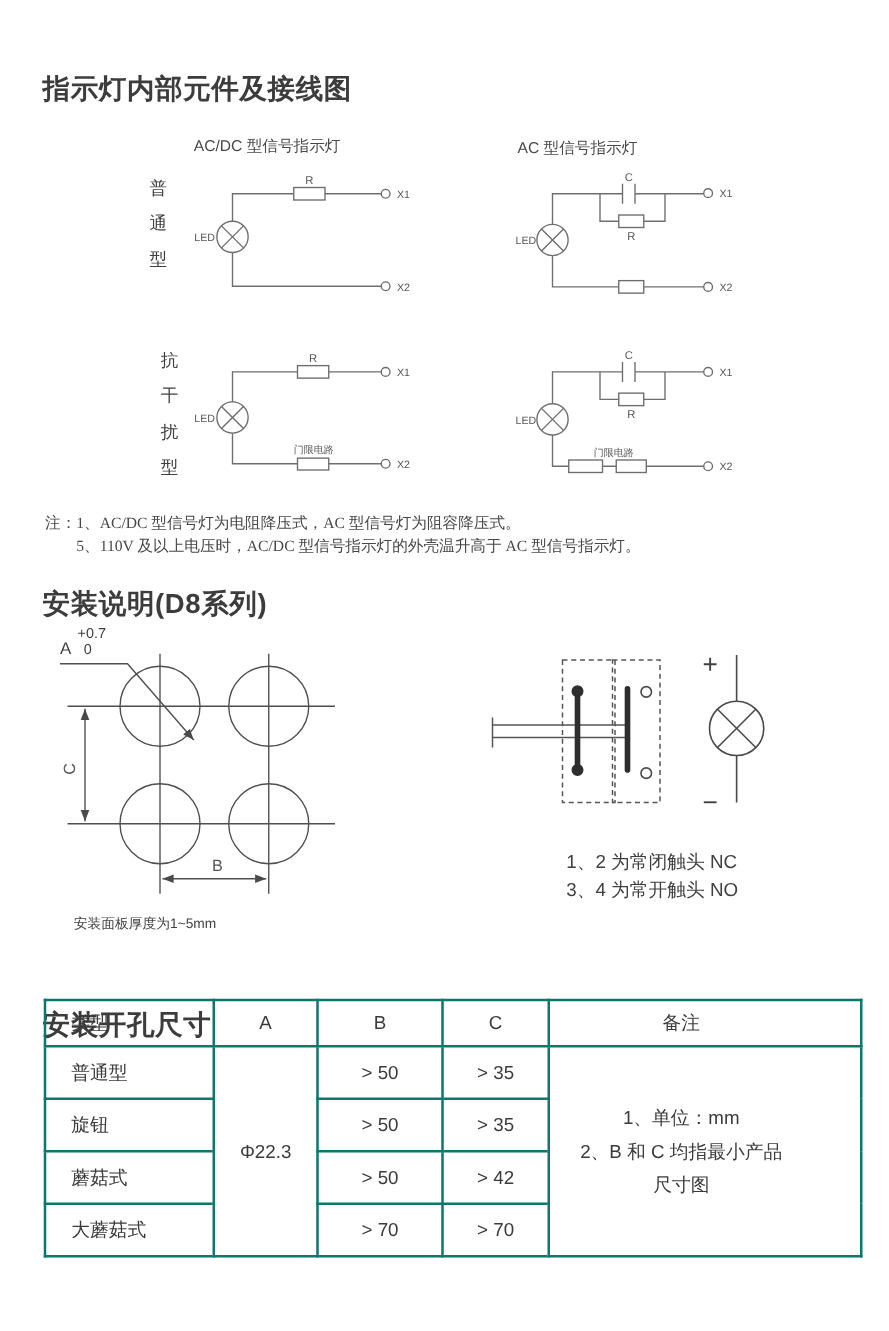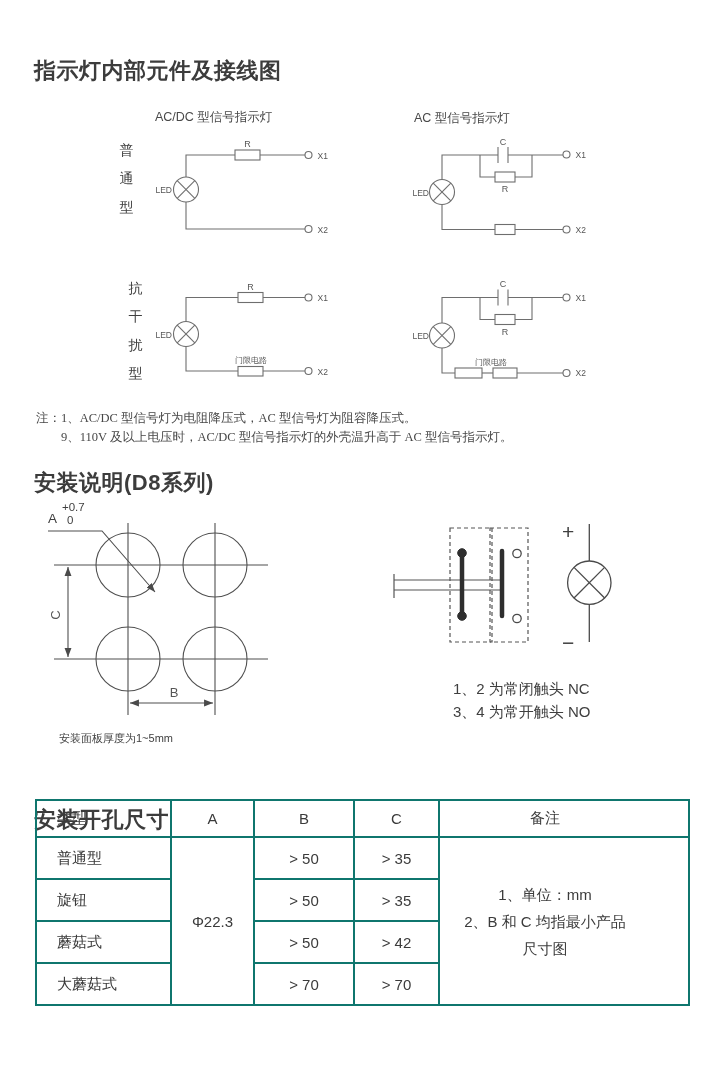--- a/index.html
+++ b/index.html
@@ -125,21 +125,21 @@
     </g>
     <text x="34" y="59" font-size="8.5" text-anchor="end">LED</text>
     <text x="108" y="7" font-size="9" text-anchor="middle">C</text>
     <text x="110" y="54.5" font-size="9" text-anchor="middle">R</text>
     <text x="96" y="84.5" font-size="8" text-anchor="middle">门限电路</text>
     <text x="180.5" y="20.5" font-size="8.5">X1</text>
     <text x="180.5" y="96" font-size="8.5">X2</text>
   </svg>
 
   <div class="note" style="left:36px;top:410px">注：1、AC/DC 型信号灯为电阻降压式，AC 型信号灯为阻容降压式。</div>
-  <div class="note" style="left:61px;top:429px">9、110V 及以上电压时，AC/DC 型信号指示灯的外壳温升高于 AC 型信号指示灯。</div>
+  <div class="note" style="left:61px;top:429px">5、110V 及以上电压时，AC/DC 型信号指示灯的外壳温升高于 AC 型信号指示灯。</div>
 
   <div class="sec-title" style="left:34px;top:468px">安装说明(D8系列)</div>
 
   <div class="dimA" style="left:48px;top:511px">A</div>
   <div class="smalldim" style="left:62px;top:501px">+0.7</div>
   <div class="smalldim" style="left:67px;top:514px">0</div>
 
   <svg style="left:40px;top:503px" width="250" height="225" viewBox="0 0 250 225">
     <defs>
       <marker id="arr" viewBox="0 0 10 10" refX="9" refY="5" markerWidth="9" markerHeight="9" orient="auto-start-reverse">

